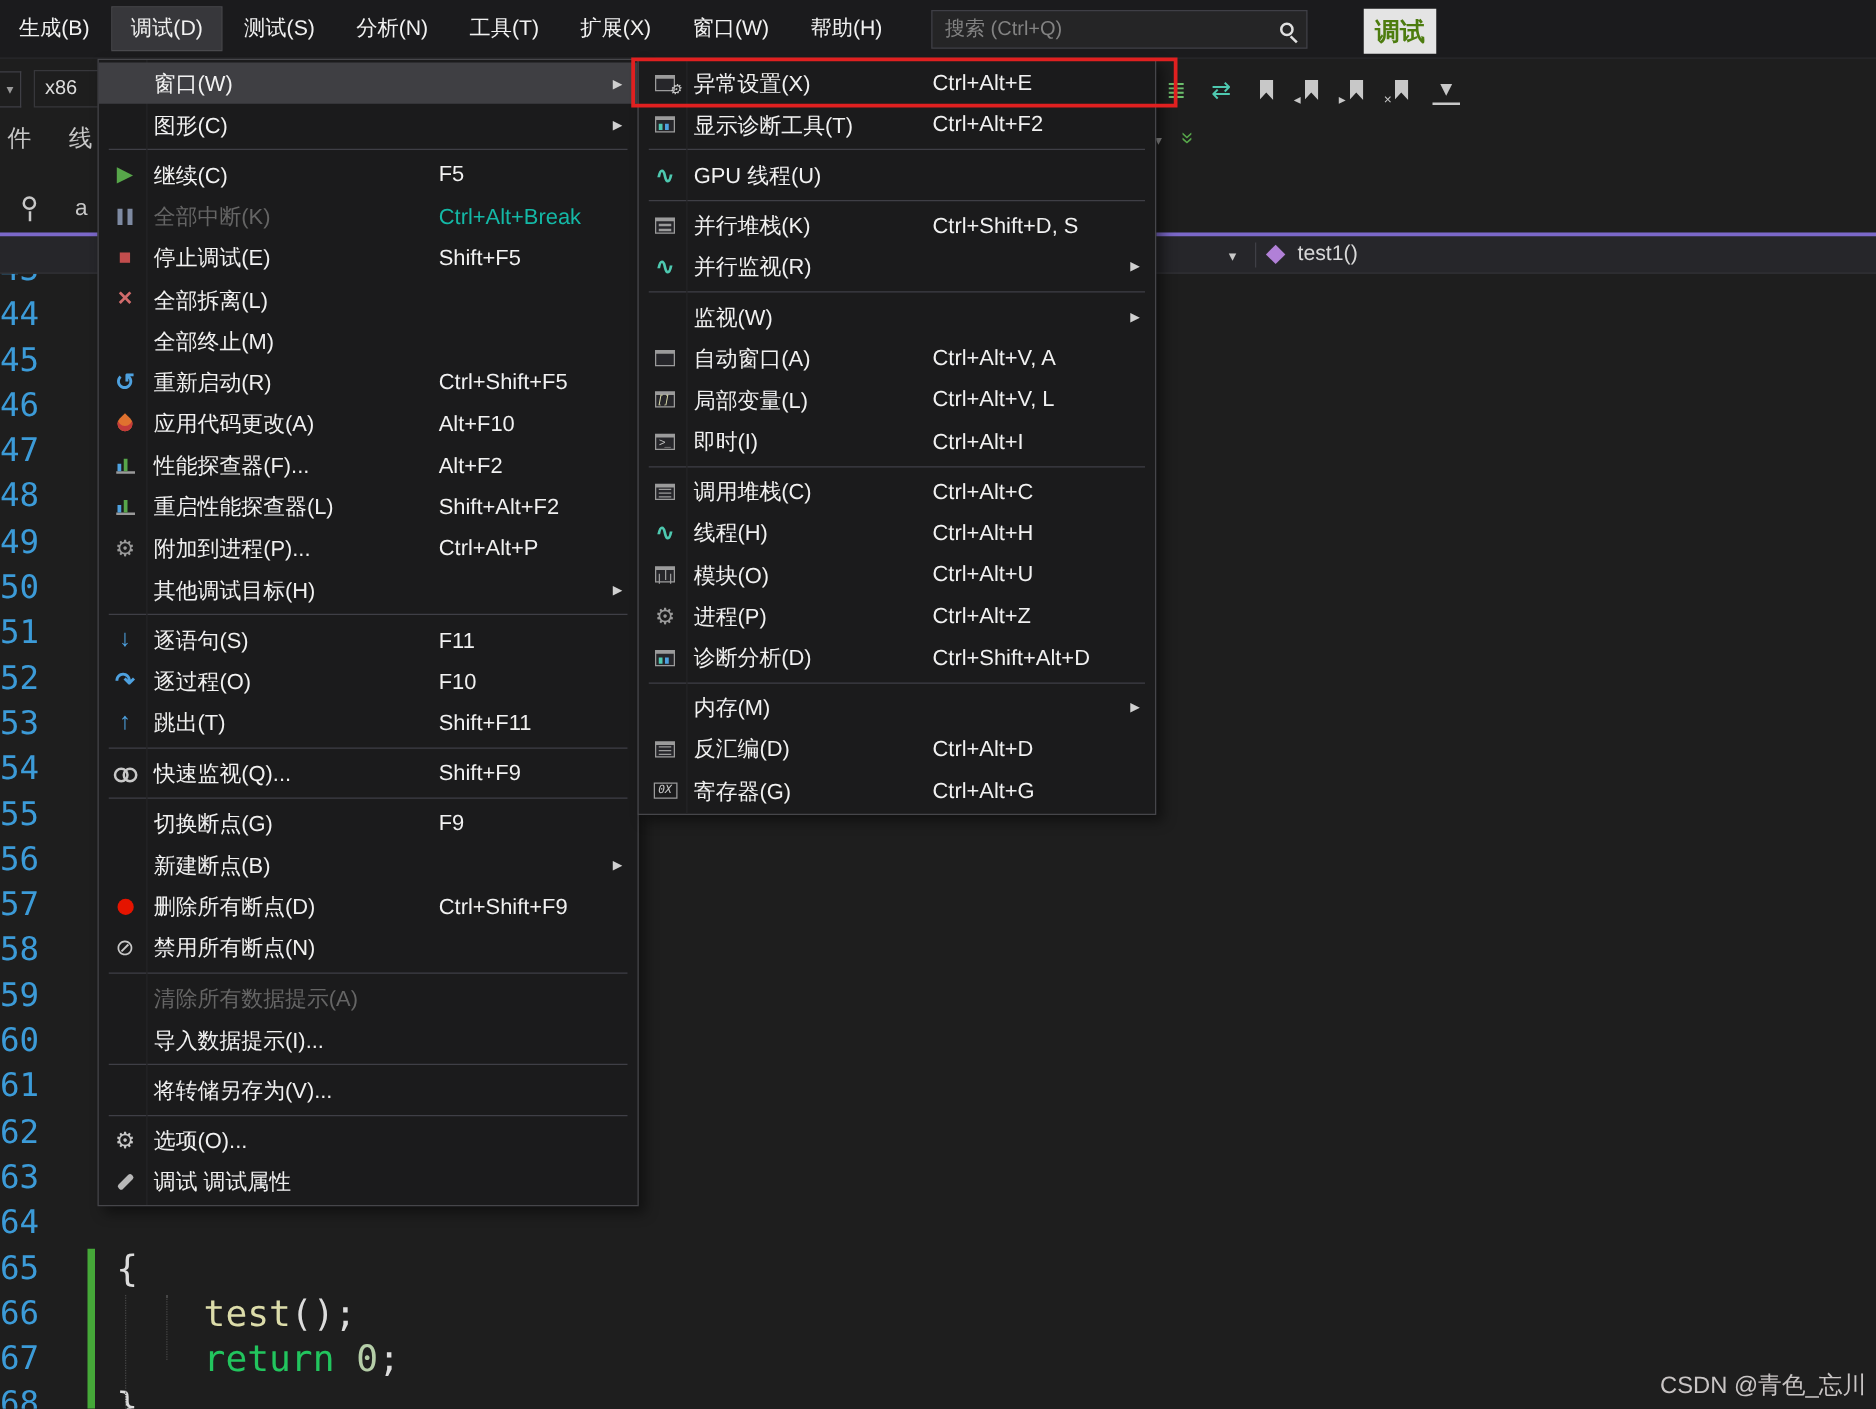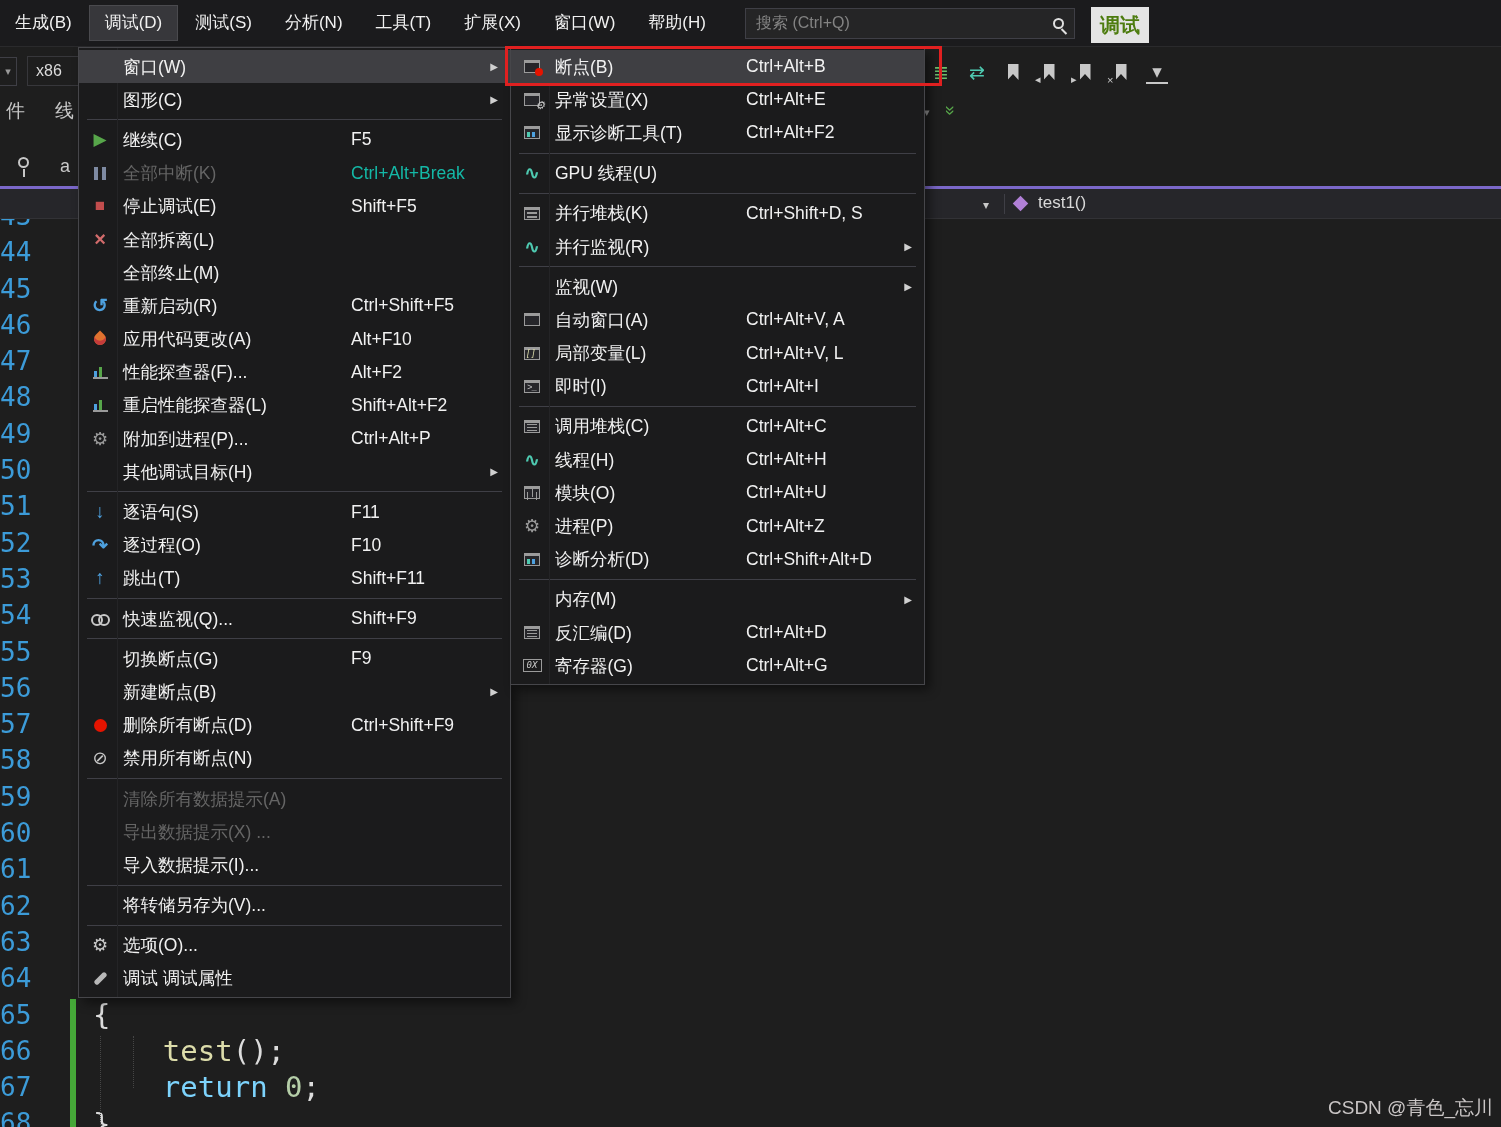--- a/index.html
+++ b/index.html
@@ -6,21 +6,21 @@
   html,body { width:1501px; height:1127px; background:#1E1E1E; overflow:hidden;
               font-family:"Liberation Sans", sans-serif; position:relative; }
 
   
   #menubar { position:absolute; left:0; top:0; width:100%; height:47px;
              background:#1B1B1D; border-bottom:1px solid #2A2A2C;
              display:flex; align-items:center; font-size:17px; color:#F1F1F1; z-index:30; }
   .mb-item { padding:0 15px; height:34px; line-height:34px; margin-right:3px; white-space:nowrap; }
   .mb-item.active { background:#37373B; outline:1px solid #4A4A4E; }
 
-  #search-box { position:absolute; left:745px; top:8px; width:330px; height:31px;
+  #search-box { position:absolute; left:745px; top:8px; width:301px; height:31px;
                 background:#252526; border:1px solid #3F3F46; display:flex; align-items:center;
                 padding:0 10px; color:#838383; font-size:16px; z-index:31; }
   #search-box .grow { flex:1; }
   .shp-magnifier { position:relative; width:11px; height:11px; border:2px solid #E0E0E0; border-radius:50%; display:inline-block; }
   .shp-magnifier::after { content:""; position:absolute; left:8px; top:8px; width:2px; height:7px; background:#E0E0E0; transform:rotate(-45deg); }
 
   #debug-badge { position:absolute; left:1091px; top:7px; width:58px; height:36px;
                  background:#E4E4E4; color:#4d7c0f; font-weight:bold; font-size:20px;
                  display:flex; align-items:center; justify-content:center; z-index:31; }
 
@@ -63,21 +63,21 @@
   
   #line-numbers { position:absolute; left:0; top:198px; width:62px; z-index:1;
                   font-family:"DejaVu Sans Mono","Liberation Mono",monospace;
                   font-size:26px; color:#3C9BD8; }
   .ln { height:36.3px; line-height:36.3px; }
   #change-bar { position:absolute; left:70px; top:999px; width:6px; height:128px; background:#45A838; z-index:1; }
   #code-area { position:absolute; left:93px; top:198px; right:0; bottom:0; z-index:1;
                font-family:"DejaVu Sans Mono","Liberation Mono",monospace; font-size:29px; }
   .code-line { position:absolute; left:0; height:36.3px; line-height:36.3px; white-space:pre; }
   .cs-punct { color:#DCDCDC; } .cs-func { color:#DCDCAA; }
-  .cs-keyword { color:#7dd3fc; } .cs-number { color:#B5CEA8; } .cs-plain { color:#D4D4D4; }
+  .cs-keyword { color:#22c55e; } .cs-number { color:#B5CEA8; } .cs-plain { color:#D4D4D4; }
   .indent-guide { position:absolute; width:0; border-left:1px dotted #464646; z-index:1; }
   #guide1 { left:100px; top:1036px; height:91px; } #guide2 { left:133px; top:1036px; height:52px; }
 
   #watermark { position:absolute; left:1328px; top:1095px; color:#C9C5C5; font-size:19px; z-index:2; }
 
   
   .menu { position:absolute; background:#1B1B1C; border:1px solid #46464A;
           box-shadow:5px 5px 10px rgba(0,0,0,.45); padding:2px 0; }
   #debug-menu { left:78px; top:47px; width:433px; z-index:40; }
   #window-submenu { left:510px; top:47px; width:415px; z-index:45; }
@@ -348,24 +348,20 @@
     </div>
     <div class="menu-item">
       <span class="mi-icon" style="color: rgb(200, 200, 200); font-size: 18px;">⊘</span>
       <span class="mi-label">禁用所有断点(N)</span>
     </div>
     <div class="menu-sep"></div>
     <div class="menu-item disabled">
       <span class="mi-icon"></span>
       <span class="mi-label">清除所有数据提示(A)</span>
     </div>
-    <div class="menu-item disabled">
-      <span class="mi-icon"></span>
-      <span class="mi-label">导出数据提示(X) ...</span>
-    </div>
     <div class="menu-item">
       <span class="mi-icon"></span>
       <span class="mi-label">导入数据提示(I)...</span>
     </div>
     <div class="menu-sep"></div>
     <div class="menu-item">
       <span class="mi-icon"></span>
       <span class="mi-label">将转储另存为(V)...</span>
     </div>
     <div class="menu-sep"></div>
@@ -375,27 +371,20 @@
     </div>
     <div class="menu-item">
       <span class="mi-icon">
         <i class="shp shp-wrench"></i>
       </span>
       <span class="mi-label">调试 调试属性</span>
     </div>
   </div>
 <div id="window-submenu" class="menu">
     <div class="colline"></div>
-    <div class="menu-item highlighted">
-      <span class="mi-icon">
-        <i class="shp shp-win shp-win-dot"></i>
-      </span>
-      <span class="mi-label">断点(B)</span>
-      <span class="mi-shortcut">Ctrl+Alt+B</span>
-    </div>
     <div class="menu-item">
       <span class="mi-icon">
         <i class="shp shp-win shp-win-gear"></i>
       </span>
       <span class="mi-label">异常设置(X)</span>
       <span class="mi-shortcut">Ctrl+Alt+E</span>
     </div>
     <div class="menu-item">
       <span class="mi-icon">
         <i class="shp shp-win shp-win-chart"></i>

